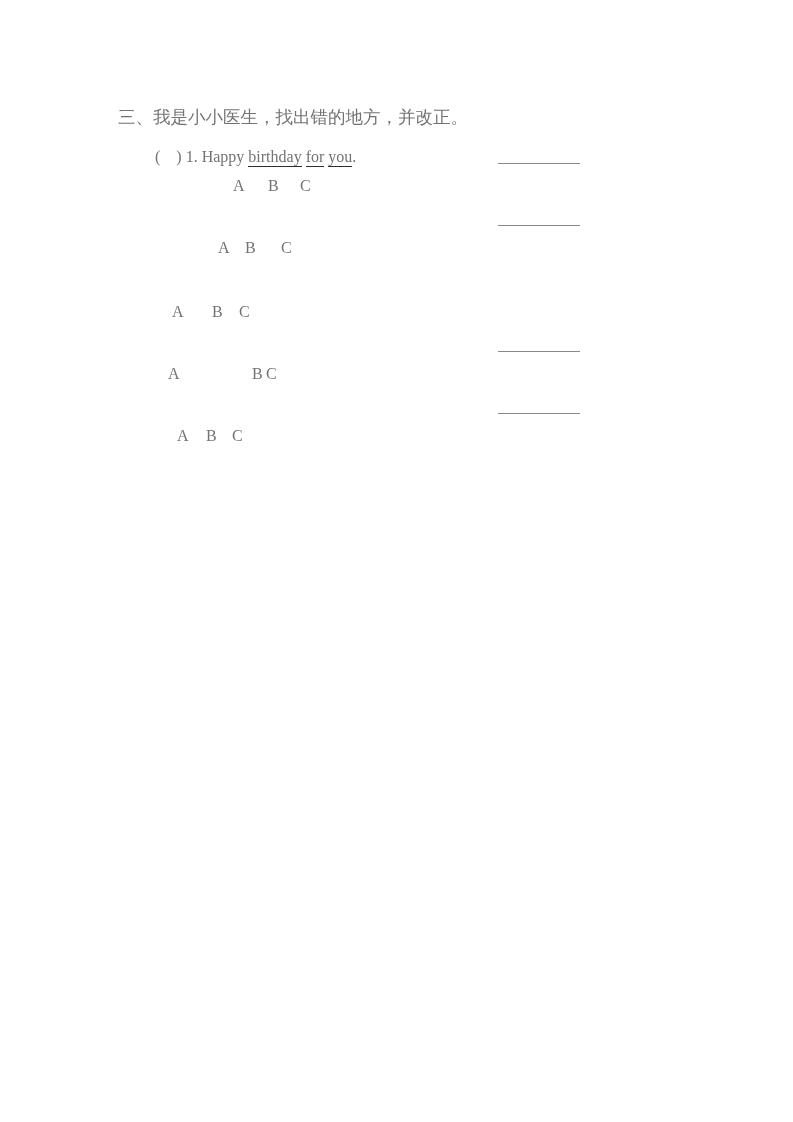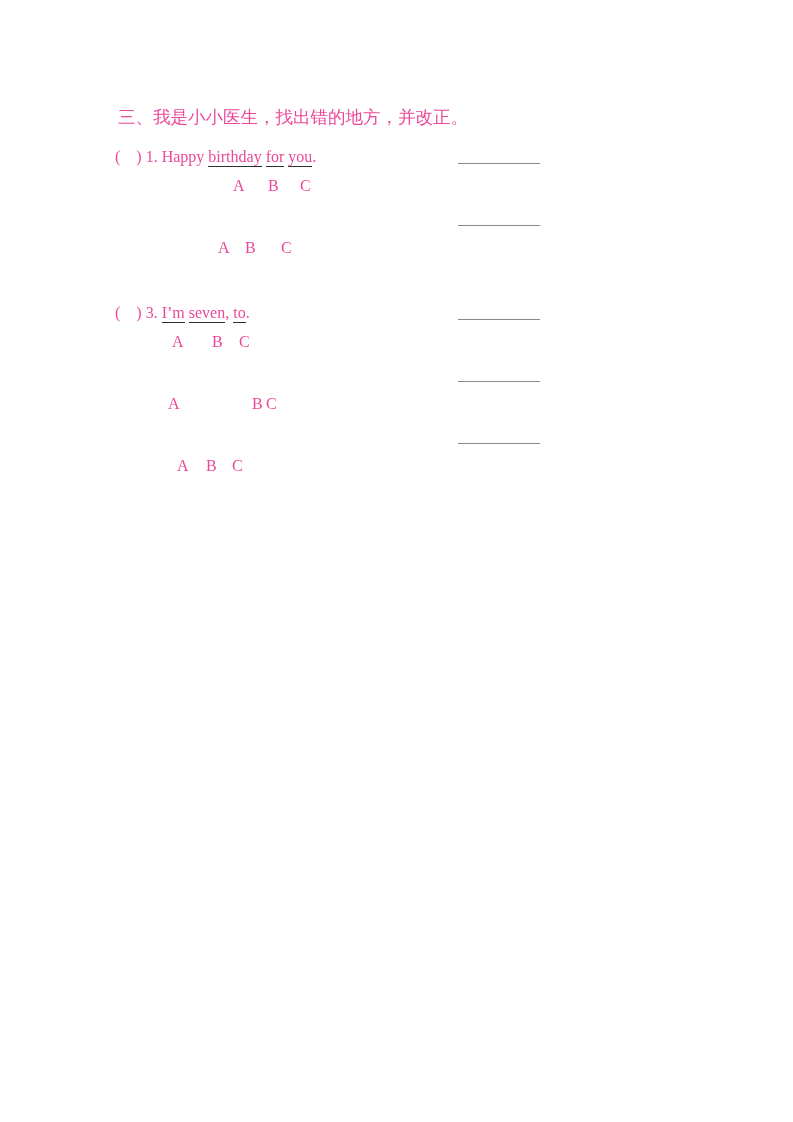--- a/index.html
+++ b/index.html
@@ -5,21 +5,21 @@
   html, body {
     margin: 0;
     padding: 0;
     background: #ffffff;
   }
   .page {
     position: relative;
     width: 793px;
     height: 1122px;
     background: #ffffff;
-    color: #ec4899;
+    color: #737373;
     font-family: "Liberation Serif", "DejaVu Serif", serif;
     overflow: hidden;
   }
   .content {
     position: absolute;
     left: 115px;
     top: 106px;
     width: 610px;
   }
   .heading {
@@ -29,20 +29,21 @@
     white-space: pre;
   }
   .qb { margin-top: 15px; }
   .qb.first { margin-top: 19px; }
   .qb.extra-gap { margin-top: 47px; }
   .question-line {
     position: relative;
     height: 20px;
     font-size: 16px;
     line-height: 20px;
+    margin-left: 40px;
   }
   .q-text { white-space: pre; }
   .q-text .u {
     border-bottom: 1px solid #2e2e2e;
     padding-bottom: 1px;
   }
   .answer-blank {
     position: absolute;
     left: 343px;
     top: 0;
@@ -79,21 +80,20 @@
         </div>
         <div class="qb">
           <div class="question-line"><span class="answer-blank"></span></div>
           <div class="letter-row">
             <span class="letter" style="left: 103px;">A</span>
             <span class="letter" style="left: 130px;">B</span>
             <span class="letter" style="left: 166px;">C</span>
           </div>
         </div>
         <div class="qb extra-gap">
-          <div class="question-line"><span class="q-text"><span>(    ) 3. </span><span class="u">I’m</span><span> </span><span class="u">seven</span><span>, </span><span class="u">to</span><span>.</span></span><span class="answer-blank"></span></div>
           <div class="letter-row">
             <span class="letter" style="left: 57px;">A</span>
             <span class="letter" style="left: 97px;">B</span>
             <span class="letter" style="left: 124px;">C</span>
           </div>
         </div>
         <div class="qb">
           <div class="question-line"><span class="answer-blank"></span></div>
           <div class="letter-row">
             <span class="letter" style="left: 53px;">A</span>

